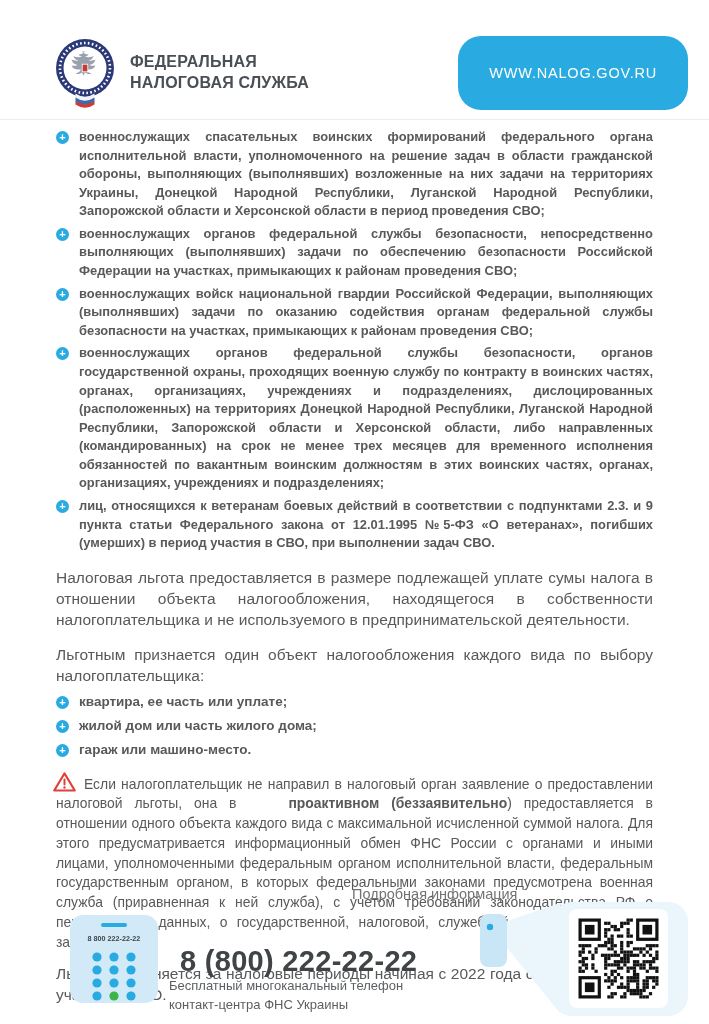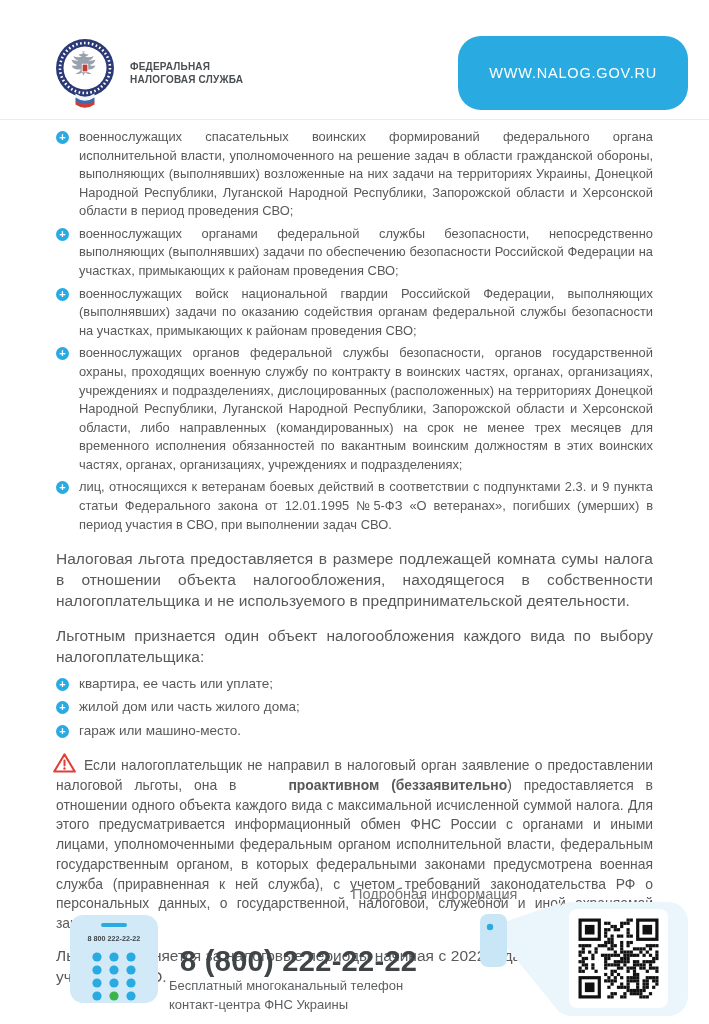--- a/index.html
+++ b/index.html
@@ -7,34 +7,34 @@
   .page {
     position:relative; width:709px; height:1024px; margin:0 auto;
     background:#fff; overflow:hidden;
     font-family:"Liberation Sans", sans-serif; color:#58595B;
   }
   
   .hdr { display:flex; align-items:center; justify-content:space-between;
          padding:36px 21px 0 54px; }
   .brand { display:flex; align-items:center; }
   .emblem { width:62px; height:70px; flex:0 0 auto; }
-  .orgname { margin-left:14px; font-weight:bold; font-size:10px;
+  .orgname { margin-left:14px; font-weight:bold; font-size:16px;
              line-height:1.3; color:#4A4F54; letter-spacing:.2px; }
   .site-pill { display:inline-block; background:#29ABE2; color:#fff;
                border-radius:23px; padding:29px 31px; font-size:14.5px;
                letter-spacing:.8px; text-decoration:none; white-space:nowrap; }
   .rule { border:none; border-top:1px solid #EBECED; margin-top:9px; }
   
   .main { padding:8px 56px 0 56px; }
   ul.blist { list-style:none; }
   ul.blist li { display:flex; margin-bottom:4px; }
   .plus { flex:0 0 13px; width:13px; height:13px; border-radius:50%;
           background:#29ABE2; color:#fff; font-size:11px; font-weight:bold;
           line-height:13px; text-align:center; margin:3px 10px 0 0; }
-  .li-text { text-align:justify; font-size:12.9px; line-height:1.44; }
+  .li-text { text-align:justify; font-size:12.9px; line-height:1.44;font-weight:bold; }
   .lead { font-size:15.5px; line-height:1.36; text-align:justify; margin-top:14px; }
   ul.blist.small { margin-top:8px; }
   ul.blist.small li { margin-bottom:7px; }
   ul.blist.small .li-text { font-size:13.5px; line-height:1.25; text-align:left; }
   ul.blist.small .plus { margin-top:2px; }
   .warn { font-size:13.9px; line-height:1.42; text-align:justify; margin-top:12px; }
   .warn b { font-weight:bold;padding-left:40px; }
   .warn-icon { display:inline-block; width:25px; height:22px;
                vertical-align:-4px; margin:0 7px 0 -4px; }
   .period { margin-top:11px; }
@@ -76,37 +76,37 @@
 
   <div class="main">
 
     <ul class="blist">
       <li>
         <span class="plus">+</span>
         <span class="li-text">военнослужащих спасательных воинских формирований федерального органа исполнительной власти, уполномоченного на решение задач в области гражданской обороны, выполняющих (выполнявших) возложенные на них задачи на территориях Украины, Донецкой Народной Республики, Луганской Народной Республики, Запорожской области и Херсонской области в период проведения СВО;</span>
       </li>
       <li>
         <span class="plus">+</span>
-        <span class="li-text">военнослужащих органами федеральной службы безопасности, непосредственно выполняющих (выполнявших) задачи по обеспечению безопасности Российской Федерации на участках, примыкающих к районам проведения СВО;</span>
+        <span class="li-text">военнослужащих органов федеральной службы безопасности, непосредственно выполняющих (выполнявших) задачи по обеспечению безопасности Российской Федерации на участках, примыкающих к районам проведения СВО;</span>
       </li>
       <li>
         <span class="plus">+</span>
         <span class="li-text">военнослужащих войск национальной гвардии Российской Федерации, выполняющих (выполнявших) задачи по оказанию содействия органам федеральной службы безопасности на участках, примыкающих к районам проведения СВО;</span>
       </li>
       <li>
         <span class="plus">+</span>
         <span class="li-text">военнослужащих органов федеральной службы безопасности, органов государственной охраны, проходящих военную службу по контракту в воинских частях, органах, организациях, учреждениях и подразделениях, дислоцированных (расположенных) на территориях Донецкой Народной Республики, Луганской Народной Республики, Запорожской области и Херсонской области, либо направленных (командированных) на срок не менее трех месяцев для временного исполнения обязанностей по вакантным воинским должностям в этих воинских частях, органах, организациях, учреждениях и подразделениях;</span>
       </li>
       <li>
         <span class="plus">+</span>
         <span class="li-text">лиц, относящихся к ветеранам боевых действий в соответствии с подпунктами 2.3. и 9 пункта статьи Федерального закона от 12.01.1995 №5-ФЗ «О ветеранах», погибших (умерших) в период участия в СВО, при выполнении задач СВО.</span>
       </li>
     </ul>
 
-    <p class="lead">Налоговая льгота предоставляется в размере подлежащей комната сумы налога в отношении объекта налогообложения, находящегося в собственности налогоплательщика и не используемого в предпринимательской деятельности.</p>
+    <p class="lead">Налоговая льгота предоставляется в размере подлежащей уплате сумы налога в отношении объекта налогообложения, находящегося в собственности налогоплательщика и не используемого в предпринимательской деятельности.</p>
     <p class="lead">Льготным признается один объект налогообложения каждого вида по выбору налогоплательщика:</p>
 
     <ul class="blist small">
       <li>
         <span class="plus">+</span>
         <span class="li-text">квартира, ее часть или уплате;</span>
       </li>
       <li>
         <span class="plus">+</span>
         <span class="li-text">жилой дом или часть жилого дома;</span>

